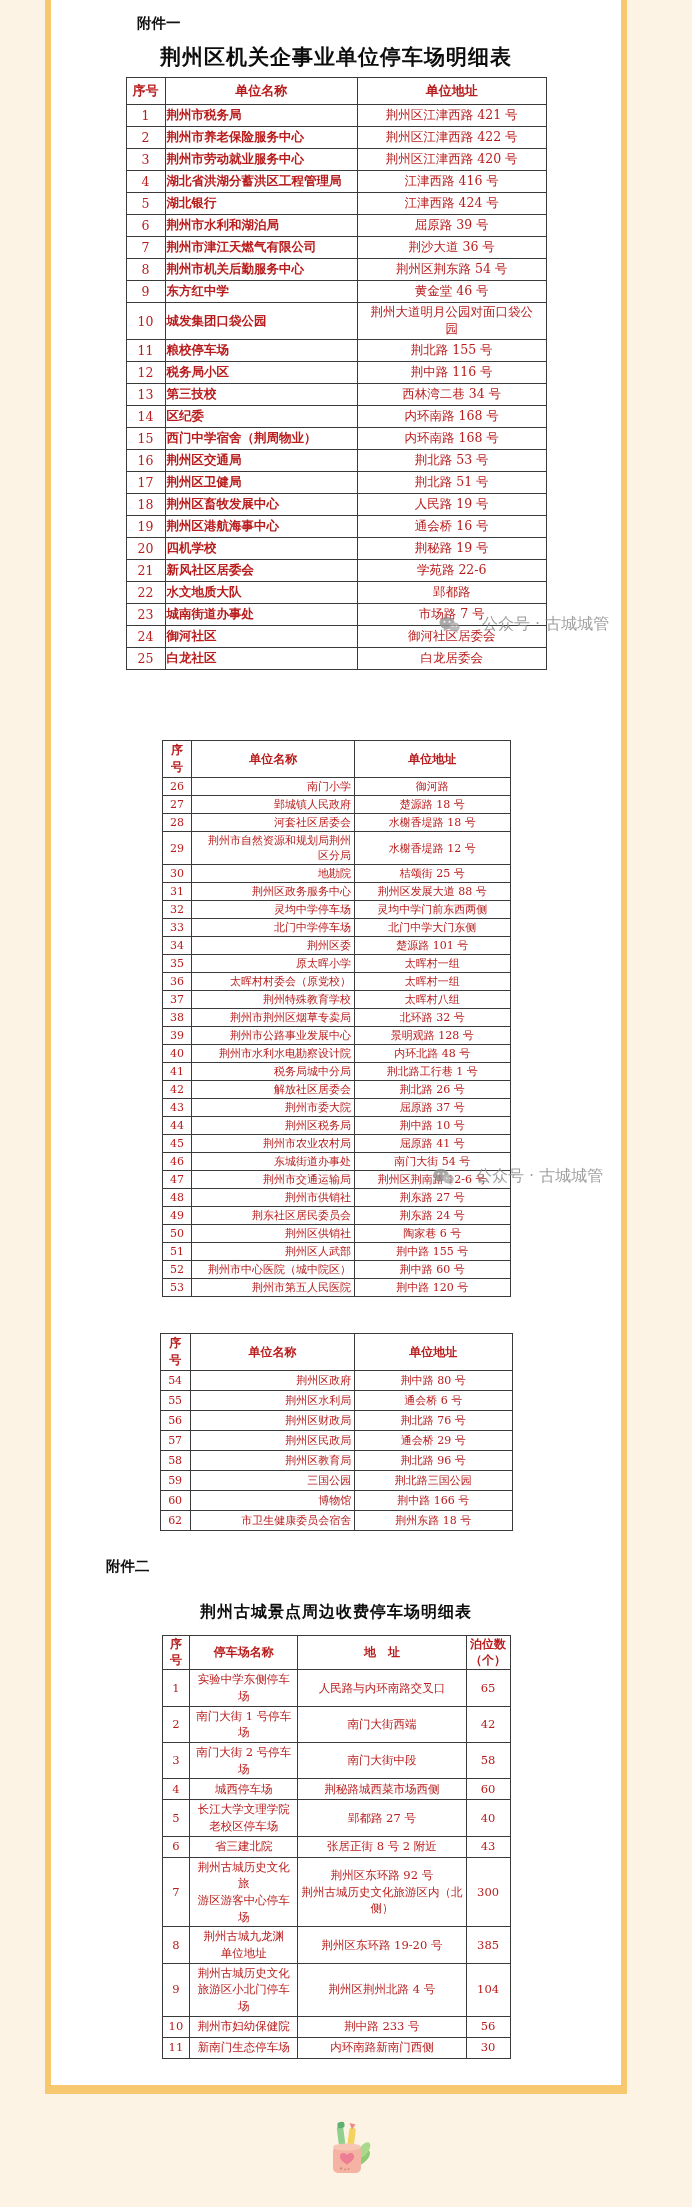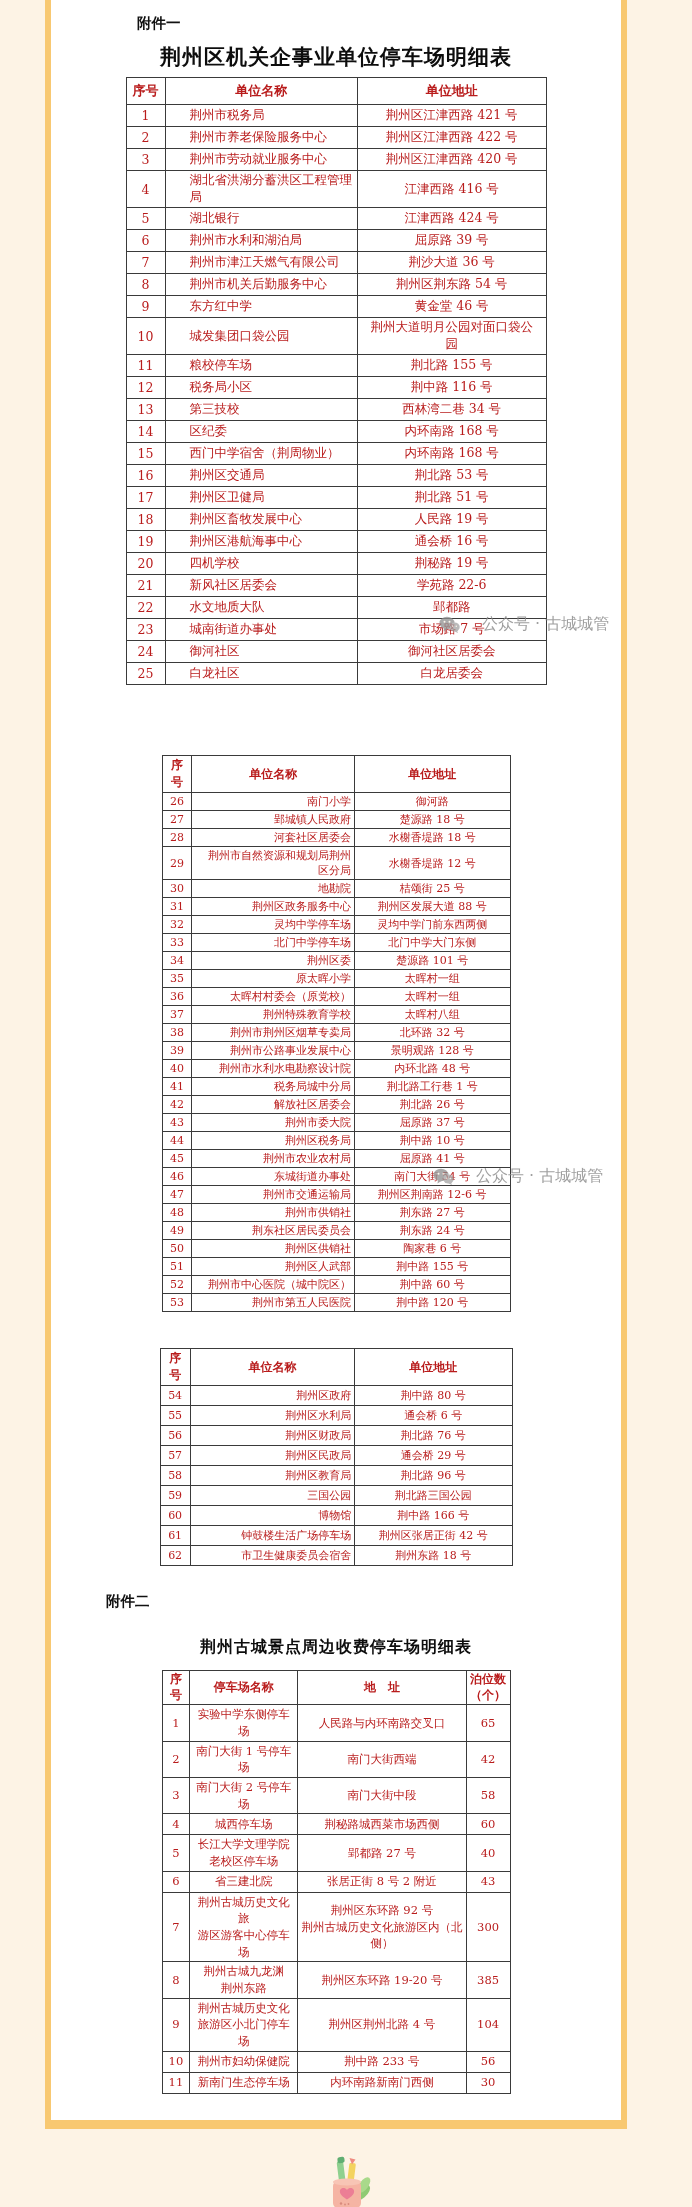--- a/index.html
+++ b/index.html
@@ -47,21 +47,21 @@
     padding:1px 3px;
     overflow:hidden;
   }
   table.t th{
     font-family:"DejaVu Sans","Liberation Sans",sans-serif;
     font-weight:bold;background:#fff;
   }
   table.t1{width:421px;font-size:12.5px;}
   table.t1 th{font-size:13px;height:24px;}
   table.t1 td{height:19px;}
-  table.t1 td.c1{text-align:left;padding-left:24px;}
+  table.t1 td.c1{text-align:left;padding-left:1px;font-weight:bold;}
   table.t2{width:349px;font-size:11px;margin-top:70px;}
   table.t3{width:353px;font-size:11px;margin-top:36px;}
   table.t2 th,table.t3 th{font-size:12px;height:22px;}
   table.t2 td{height:15px;}
   table.t3 td{height:17px;}
   table.t2 td.c1,table.t3 td.c1{text-align:right;padding-left:6px;}
   table.tp{width:349px;font-size:11.5px;margin-top:12px;}
   table.tp th{font-size:12px;height:30px;line-height:1.3;}
   table.tp td{height:18px;line-height:1.45;}
   
@@ -464,25 +464,20 @@
             <td class="c0">59</td>
             <td class="c1">三国公园</td>
             <td class="c2">荆北路三国公园</td>
           </tr>
           <tr>
             <td class="c0">60</td>
             <td class="c1">博物馆</td>
             <td class="c2">荆中路 166 号</td>
           </tr>
           <tr>
-            <td class="c0">61</td>
-            <td class="c1">钟鼓楼生活广场停车场</td>
-            <td class="c2">荆州区张居正街 42 号</td>
-          </tr>
-          <tr>
             <td class="c0">62</td>
             <td class="c1">市卫生健康委员会宿舍</td>
             <td class="c2">荆州东路 18 号</td>
           </tr>
         </tbody>
       </table>
 
     <div class="attach-label second">附件二</div>
 
     <div class="doc-title second">荆州古城景点周边收费停车场明细表</div>
@@ -545,21 +540,21 @@
             <td class="c0">7</td>
             <td class="c1">荆州古城历史文化旅
 游区游客中心停车场</td>
             <td class="c2">荆州区东环路 92 号
 荆州古城历史文化旅游区内（北侧）</td>
             <td class="c3">300</td>
           </tr>
           <tr>
             <td class="c0">8</td>
             <td class="c1">荆州古城九龙渊
-荆州东路</td>
+单位地址</td>
             <td class="c2">荆州区东环路 19-20 号</td>
             <td class="c3">385</td>
           </tr>
           <tr>
             <td class="c0">9</td>
             <td class="c1">荆州古城历史文化
 旅游区小北门停车场</td>
             <td class="c2">荆州区荆州北路 4 号</td>
             <td class="c3">104</td>
           </tr>

